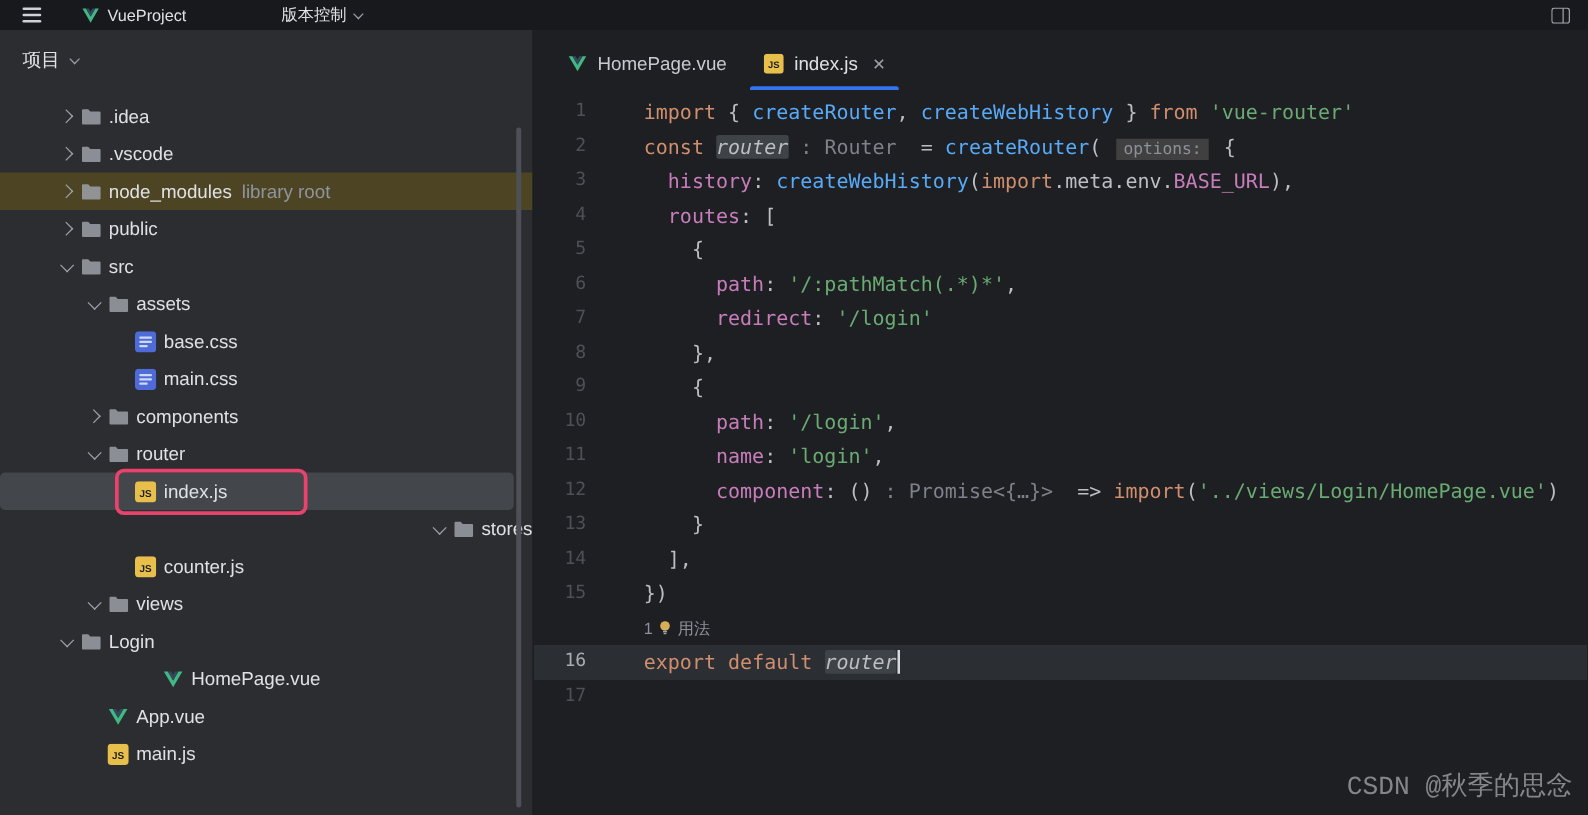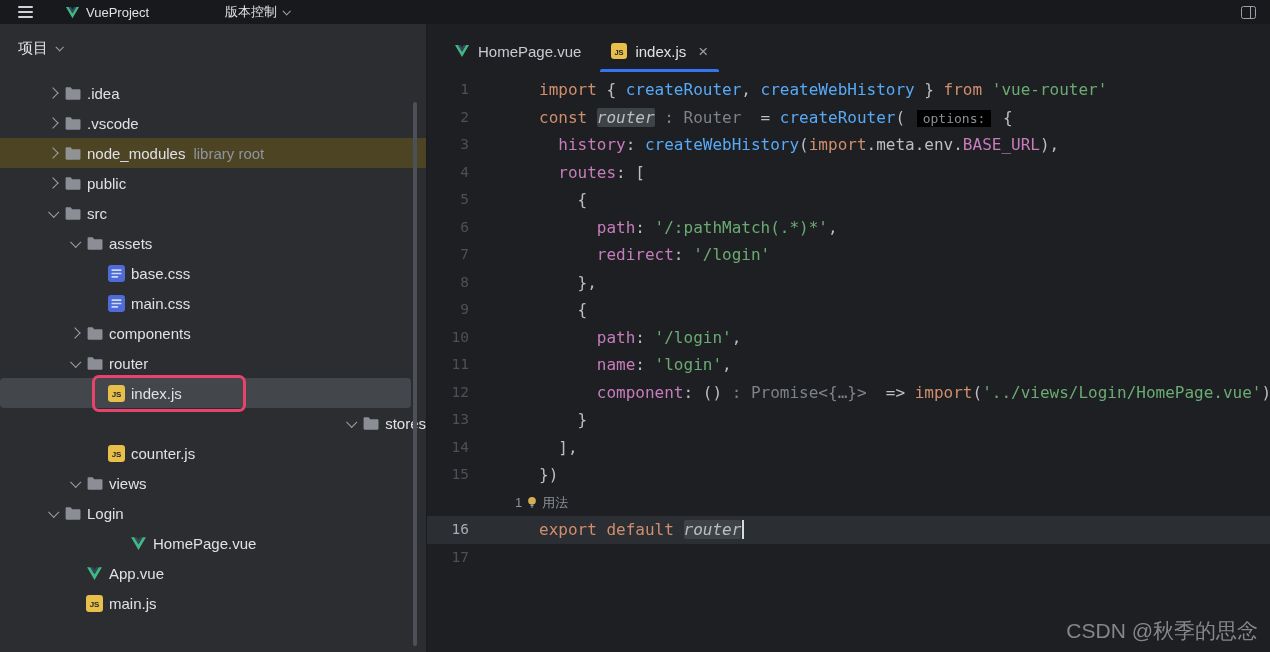--- a/index.html
+++ b/index.html
@@ -62,33 +62,33 @@
 
   .code{
     flex:1;position:relative;overflow:hidden;padding-top:4px;
     font-family:"DejaVu Sans Mono","Liberation Mono",monospace;
     font-size:16px;line-height:27.5px;color:var(--text,#bcbec4);
   }
   .cline{display:flex;height:27.5px;}
   .cline.current{background:var(--current-line,#2b2e33);}
   .gut{width:88px;flex:0 0 auto;text-align:right;padding-right:46px;box-sizing:border-box;color:#4d5157;font-size:14.5px;user-select:none;}
   .cline.current .gut{color:#a9acb2;text-align:right;}
-  .src{white-space:pre;margin-left:24px;}
+  .src{white-space:pre;}
   .tk-kw{color:var(--keyword,#cf8e6d);}
   .tk-fn{color:var(--func,#57aaf7);}
   .tk-str{color:var(--string,#6aab73);}
   .tk-prop{color:var(--prop,#c77dbb);}
   .tk-pl{color:var(--text,#bcbec4);}
   .tk-hint{color:var(--hint,#7d818a);}
-  .tk-chip{color:#8c9099;background:#000000;border-radius:0;padding:1px 6px;font-size:13px;margin:0 2px;}
+  .tk-chip{color:#8c9099;background:#404040;border-radius:0;padding:1px 6px;font-size:13px;margin:0 2px;}
   .tk-var{color:var(--text,#bcbec4);font-style:italic;background:#3e4347;border-radius:2px;}
   .caret{display:inline-block;width:2px;height:19px;background:#d6d9de;vertical-align:-4px;margin-left:1px;}
   .inlay{display:flex;align-items:center;height:27.5px;padding-left:88px;gap:3px;font-size:13px;color:#8c9099;font-family:"Liberation Sans",sans-serif;}
   .inlay .ticon{width:14px;height:14px;}
-  .watermark{position:absolute;right:12px;bottom:8px;font-size:21px;color:#97999d;opacity:.85;font-family:Liberation Sans, sans-serif;}
+  .watermark{position:absolute;right:12px;bottom:8px;font-size:21px;color:#97999d;opacity:.85;font-family:Liberation Mono, monospace;}
 </style>
 </head>
 <body>
 
 <div class="app">
 
   <div class="topbar">
     <span class="burger">
         <i></i>
         <i></i>

